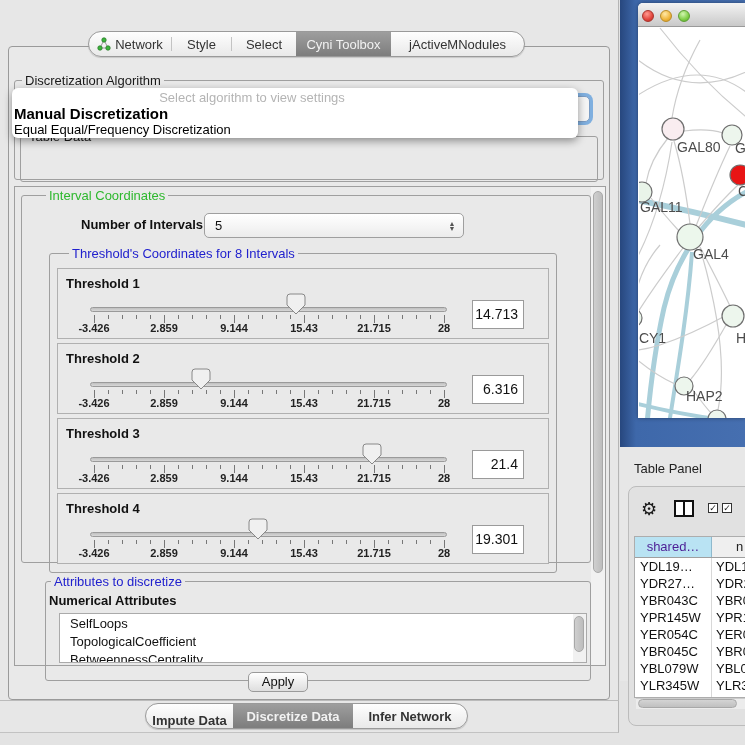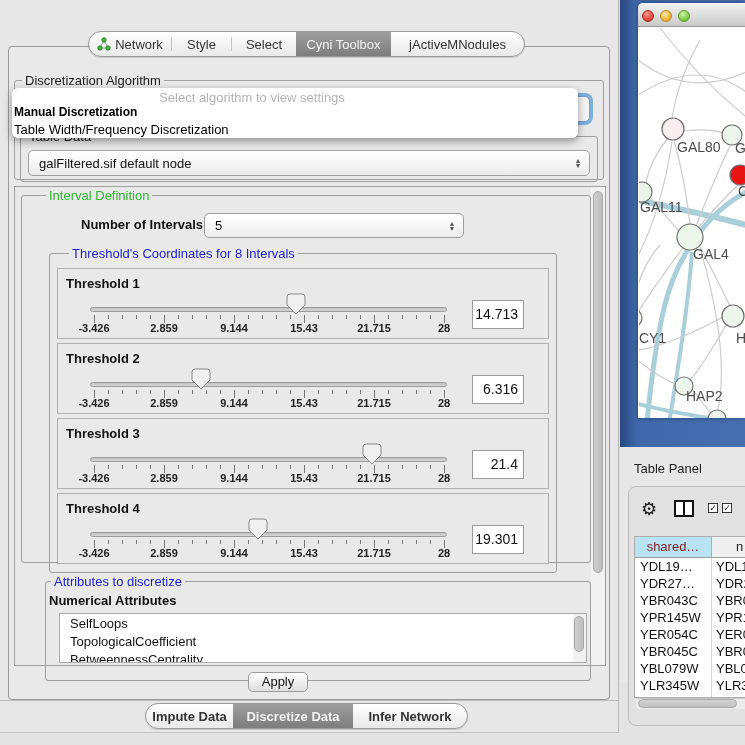--- a/index.html
+++ b/index.html
@@ -20,42 +20,42 @@
 
   
   .seg-bar { height:26px; border:1px solid #9a9a9a; border-radius:13px; background:linear-gradient(#fefefe,#e9e9e9); display:flex; box-shadow:0 1px 1px rgba(0,0,0,.15); z-index:5; }
   .seg { display:flex; align-items:center; justify-content:center; font-size:13px; color:#333; height:100%; }
   .seg.sel { background:linear-gradient(#9e9e9e,#7d7d7d); color:#f2f2f2; }
   .seg-sep { width:1px; height:14px; background:#c3c3c3; align-self:center; }
   #toptabs { left:88px; top:31px; width:437px; }
   #toptabs .seg:first-child { border-radius:5px 0 0 5px; }
   #toptabs .seg:last-child { border-radius:0 5px 5px 0; }
   #bottabs { left:145px; top:703px; width:323px; }
-  #bottabs .seg:first-child { border-radius:5px 0 0 5px; }
+  #bottabs .seg:first-child { border-radius:5px 0 0 5px;align-items:flex-end; }
   #bottabs .seg:last-child { border-radius:0 5px 5px 0; }
   #cp-bottomline { left:0; top:700px; width:619px; height:1px; background:#bbb; }
 
   
   .group { position:absolute; border:1px solid #9f9f9f; border-radius:3px; }
   .group-label { position:absolute; font-size:13px; background:#e9e9e9; padding:0 3px; line-height:13px; }
   .lbl-green { color:#2db82d; }
   .lbl-blue { color:#2121ce; }
   .lbl-black { color:#1a1a1a; }
 
   
   .combo { position:absolute; background:linear-gradient(#ffffff,#ececec); border:1px solid #9f9f9f; border-radius:5px; font-size:13px; color:#111; display:flex; align-items:center; }
   .combo .val { padding-left:10px; flex:1; white-space:nowrap; overflow:hidden; }
   .stepper { width:14px; display:flex; flex-direction:column; align-items:center; color:#555; margin-right:4px; }
   .stepper span { font-size:7px; line-height:5px; }
 
   
   #algo-combo-under { left:22px; top:96px; width:568px; height:26px; background:#f5f5f5; border:1px solid #7a9cc4; border-radius:5px; box-shadow:0 0 0 3px rgba(100,160,220,.8); }
   #algo-popup { left:12px; top:88px; width:566px; height:50px; background:#fff; border-radius:6px; box-shadow:0 3px 9px rgba(0,0,0,.4); z-index:20; overflow:hidden; }
   #algo-popup .prompt { position:absolute; left:0; top:2px; width:480px; text-align:center; font-size:13px; color:#b4b4b4; }
-  #algo-popup .opt1 { position:absolute; left:2px; top:17px; font-size:12px; font-weight:bold; color:#000; }
+  #algo-popup .opt1 { position:absolute; left:2px; top:17px; font-size:15px; font-weight:bold; color:#000; }
   #algo-popup .opt2 { position:absolute; left:2px; top:34px; font-size:13px; color:#000; }
 
   
   #scrollpane { left:14px; top:186px; width:592px; height:480px; border:1px solid #9f9f9f; background:#e9e9e9; }
   .vscroll { position:absolute; background:#f1f1f1; }
   .vthumb { position:absolute; background:linear-gradient(90deg,#cfcfcf,#bdbdbd); border:1px solid #a8a8a8; border-radius:6px; }
 
   
   .th-panel { position:absolute; left:56px; width:492px; height:71px; border:1px solid #b0b0b0; background:#e9e9e9; }
   .th-label { position:absolute; left:8px; top:7px; font-size:13px; font-weight:bold; color:#111; }
@@ -86,21 +86,21 @@
   
   #tablepanel { left:620px; top:447px; width:125px; height:234px; background:#e7e7e7; }
   #tp-title { left:634px; top:461px; font-size:13px; color:#222; }
   #tp-inner { left:628px; top:486px; width:130px; height:240px; background:#e1e1e1; border:1px solid #bcbcbc; border-radius:8px; }
   #tp-gear { left:641px; top:498px; font-size:18px; color:#1a1a1a; }
   #tp-colicon { left:674px; top:500px; width:20px; height:17px; border:2px solid #111; background:#fff; }
   #tp-colicon div { position:absolute; left:7px; top:0; width:2px; height:13px; background:#111; }
   .chk { position:absolute; top:503px; width:10px; height:10px; border:1.5px solid #333; background:#fff; font-size:9px; line-height:9px; text-align:center; color:#222; }
   #tbl { left:634px; top:536px; width:126px; height:162px; background:#fff; border:1px solid #adadad; overflow:hidden; }
   #tbl-head { display:flex; height:21px; border-bottom:1px solid #9f9f9f; }
-  .hc1 { width:77px; background:#b9e3f3; border-right:1px solid #8fb9cd; font-size:13px; color:#7f1d1d; text-align:center; line-height:20px; }
+  .hc1 { width:77px; background:#b9e3f3; border-right:1px solid #8fb9cd; font-size:13px; color:#4c1d95; text-align:center; line-height:20px; }
   .hc2 { flex:1; background:#efefef; font-size:13px; color:#222; line-height:20px; padding-left:24px; }
   .trow { display:flex; height:17px; font-size:13px; color:#111; }
   .tc1 { width:77px; padding-left:5px; border-right:1px solid #d8d8d8; line-height:17px; white-space:nowrap; overflow:hidden; }
   .tc2 { flex:1; padding-left:4px; line-height:17px; white-space:nowrap; }
   #hscroll { left:636px; top:698px; width:122px; height:11px; background:#ececec; border-top:1px solid #ccc; }
   #hthumb { left:638px; top:699px; width:99px; height:9px; background:linear-gradient(#d4d4d4,#c0c0c0); border:1px solid #a8a8a8; border-radius:5px; }
 </style>
 </head>
 <body>
 
@@ -137,38 +137,31 @@
           <span>jActiveMNodules</span>
         </div>
     </div>
 
     <div class="group" style="left:14px; top:80px; width:590px; height:100px;"></div>
     <div class="group-label lbl-black" style="left:22px; top:74px;">Discretization Algorithm</div>
     <div id="algo-combo-under" class="abs"></div>
 
     <div class="group" style="left:20px; top:136px; width:578px; height:46px;"></div>
     <div class="group-label lbl-black" style="left:26px; top:130px;">Table Data</div>
-    <div class="combo" style="left:28px; top:150px; width:562px; height:26px;">
-      <span class="val">galFiltered.sif default node</span>
-      <span class="stepper">
-          <span>▲</span>
-          <span>▼</span>
-        </span>
-    </div>
 
     <div id="algo-popup" class="abs">
       <div class="prompt">Select algorithm to view settings</div>
       <div class="opt1">Manual Discretization</div>
-      <div class="opt2">Table Width/Frequency Discretization</div>
+      <div class="opt2">Equal Equal/Frequency Discretization</div>
     </div>
 
     <div id="scrollpane" class="abs">
 
       <div class="group" style="left:6px; top:8px; width:570px; height:368px;"></div>
-      <div class="group-label lbl-green" style="left:31px; top:2px;">Interval Definition</div>
+      <div class="group-label lbl-green" style="left:31px; top:2px;">Interval Coordinates</div>
 
       <div style="position:absolute; left:66px; top:30px; font-size:13px; font-weight:bold; color:#111;">Number of Intervals</div>
       <div class="combo" style="left:189px; top:26px; width:260px; height:25px;">
         <span class="val">5</span>
         <span class="stepper">
             <span>▲</span>
             <span>▼</span>
           </span>
       </div>
 

